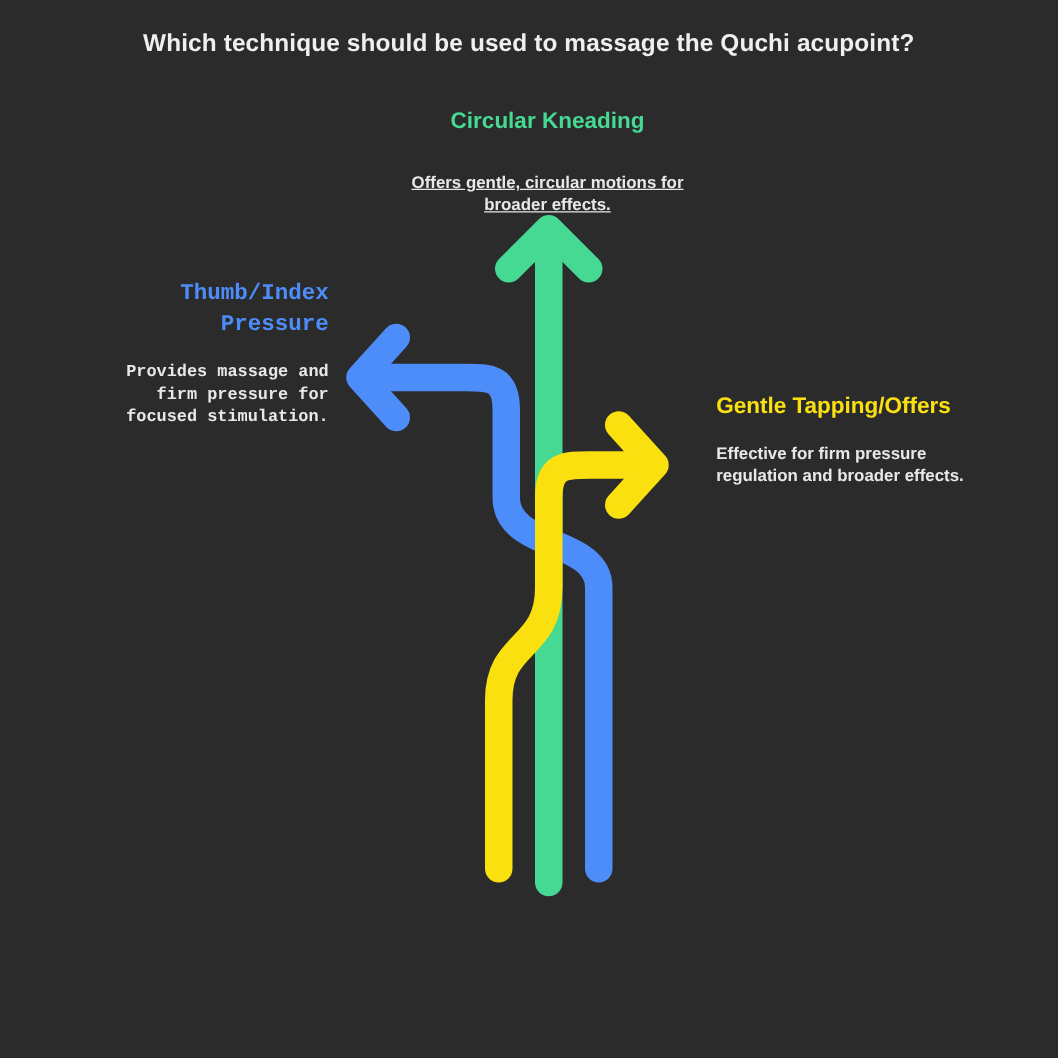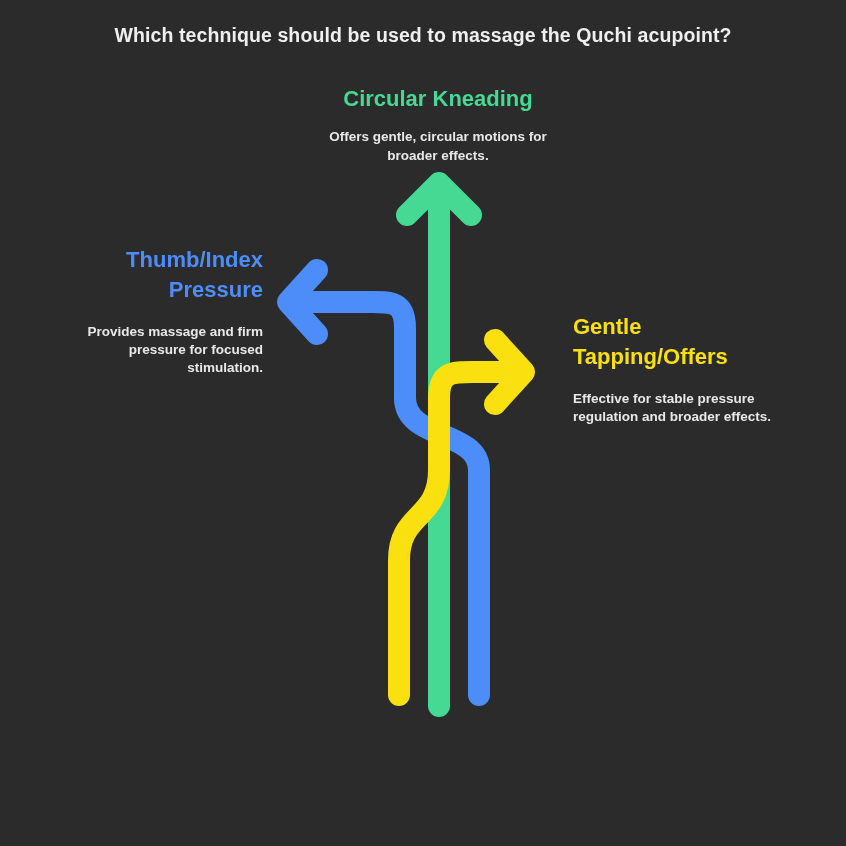--- a/index.html
+++ b/index.html
@@ -37,49 +37,50 @@
     font-size: 19.5px;
     font-weight: bold;
     color: #efefef;
     letter-spacing: 0.1px;
   }
 
   .node {
     position: absolute;
   }
   .node-title {
-    font-size: 22px;
+    font-size: 18px;
     font-weight: bold;
     line-height: 1.38;
     margin: 0;
   }
   .node-desc {
     font-size: 13.5px;
     font-weight: bold;
     line-height: 1.35;
     color: #e8e8e8;
     margin: 0;
   }
 
   
   #node-kneading {
     left: 323px;
     top: 84px;
     width: 230px;
     text-align: center;
   }
   #node-kneading .node-title { color: #45d994; }
-  #node-kneading .node-desc { margin-top: 14px; }
+  #node-kneading .node-desc { margin-top: 28px; text-decoration: underline; }
 
   
   #node-pressure {
     left: 63px;
-    top: 245px;
+    top: 223px;
     width: 200px;
     text-align: right;
+    font-family: Liberation Mono, monospace;
   }
   #node-pressure .node-title { color: #4d8dfa; }
   #node-pressure .node-desc { margin-top: 17px; }
 
   
   #node-tapping {
     left: 573px;
     top: 312px;
     width: 212px;
     text-align: left;
@@ -127,16 +128,16 @@
     <p class="node-desc" style="color: rgb(232, 232, 232);">Offers gentle, circular motions for broader effects.</p>
   </div>
 
   <div class="node" id="node-pressure">
     <p class="node-title" style="color: rgb(77, 141, 250);">Thumb/Index Pressure</p>
     <p class="node-desc" style="color: rgb(232, 232, 232);">Provides massage and firm pressure for focused stimulation.</p>
   </div>
 
   <div class="node" id="node-tapping">
     <p class="node-title" style="color: rgb(251, 224, 16);">Gentle Tapping/Offers</p>
-    <p class="node-desc" style="color: rgb(232, 232, 232);">Effective for stable pressure regulation and broader effects.</p>
+    <p class="node-desc" style="color: rgb(232, 232, 232);">Effective for firm pressure regulation and broader effects.</p>
   </div>
 
 </div>
 
 </body></html>

